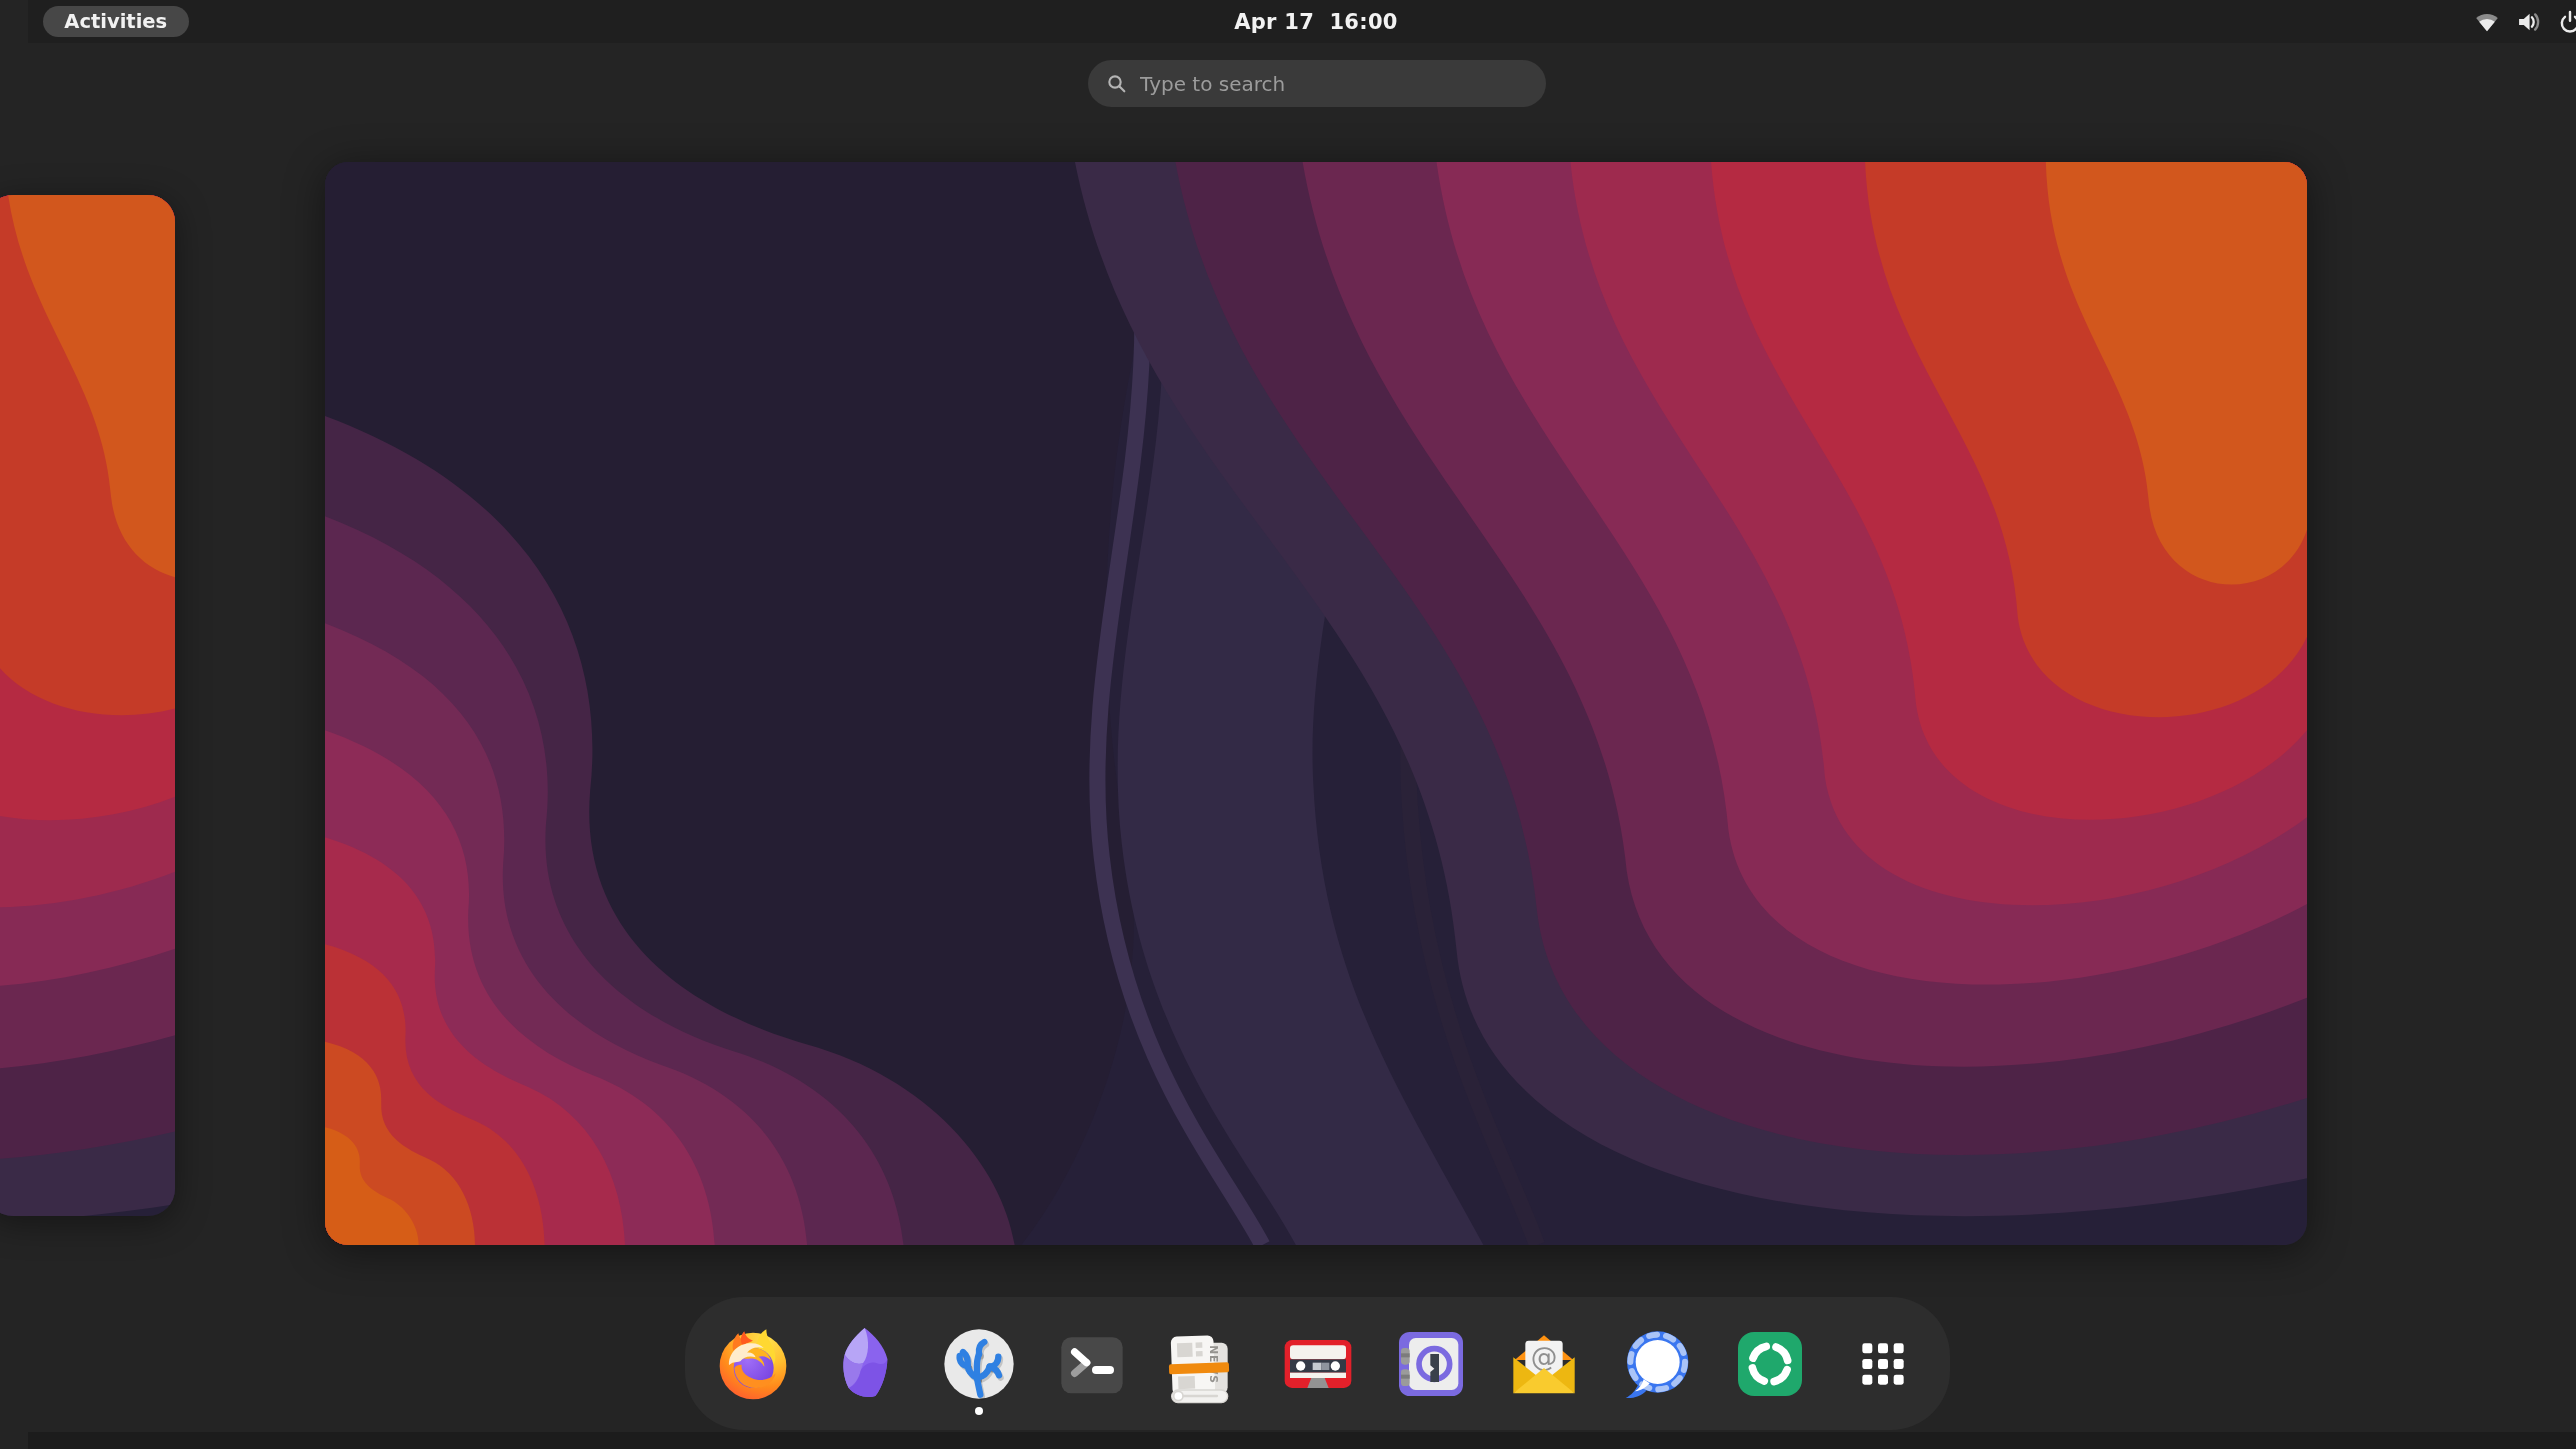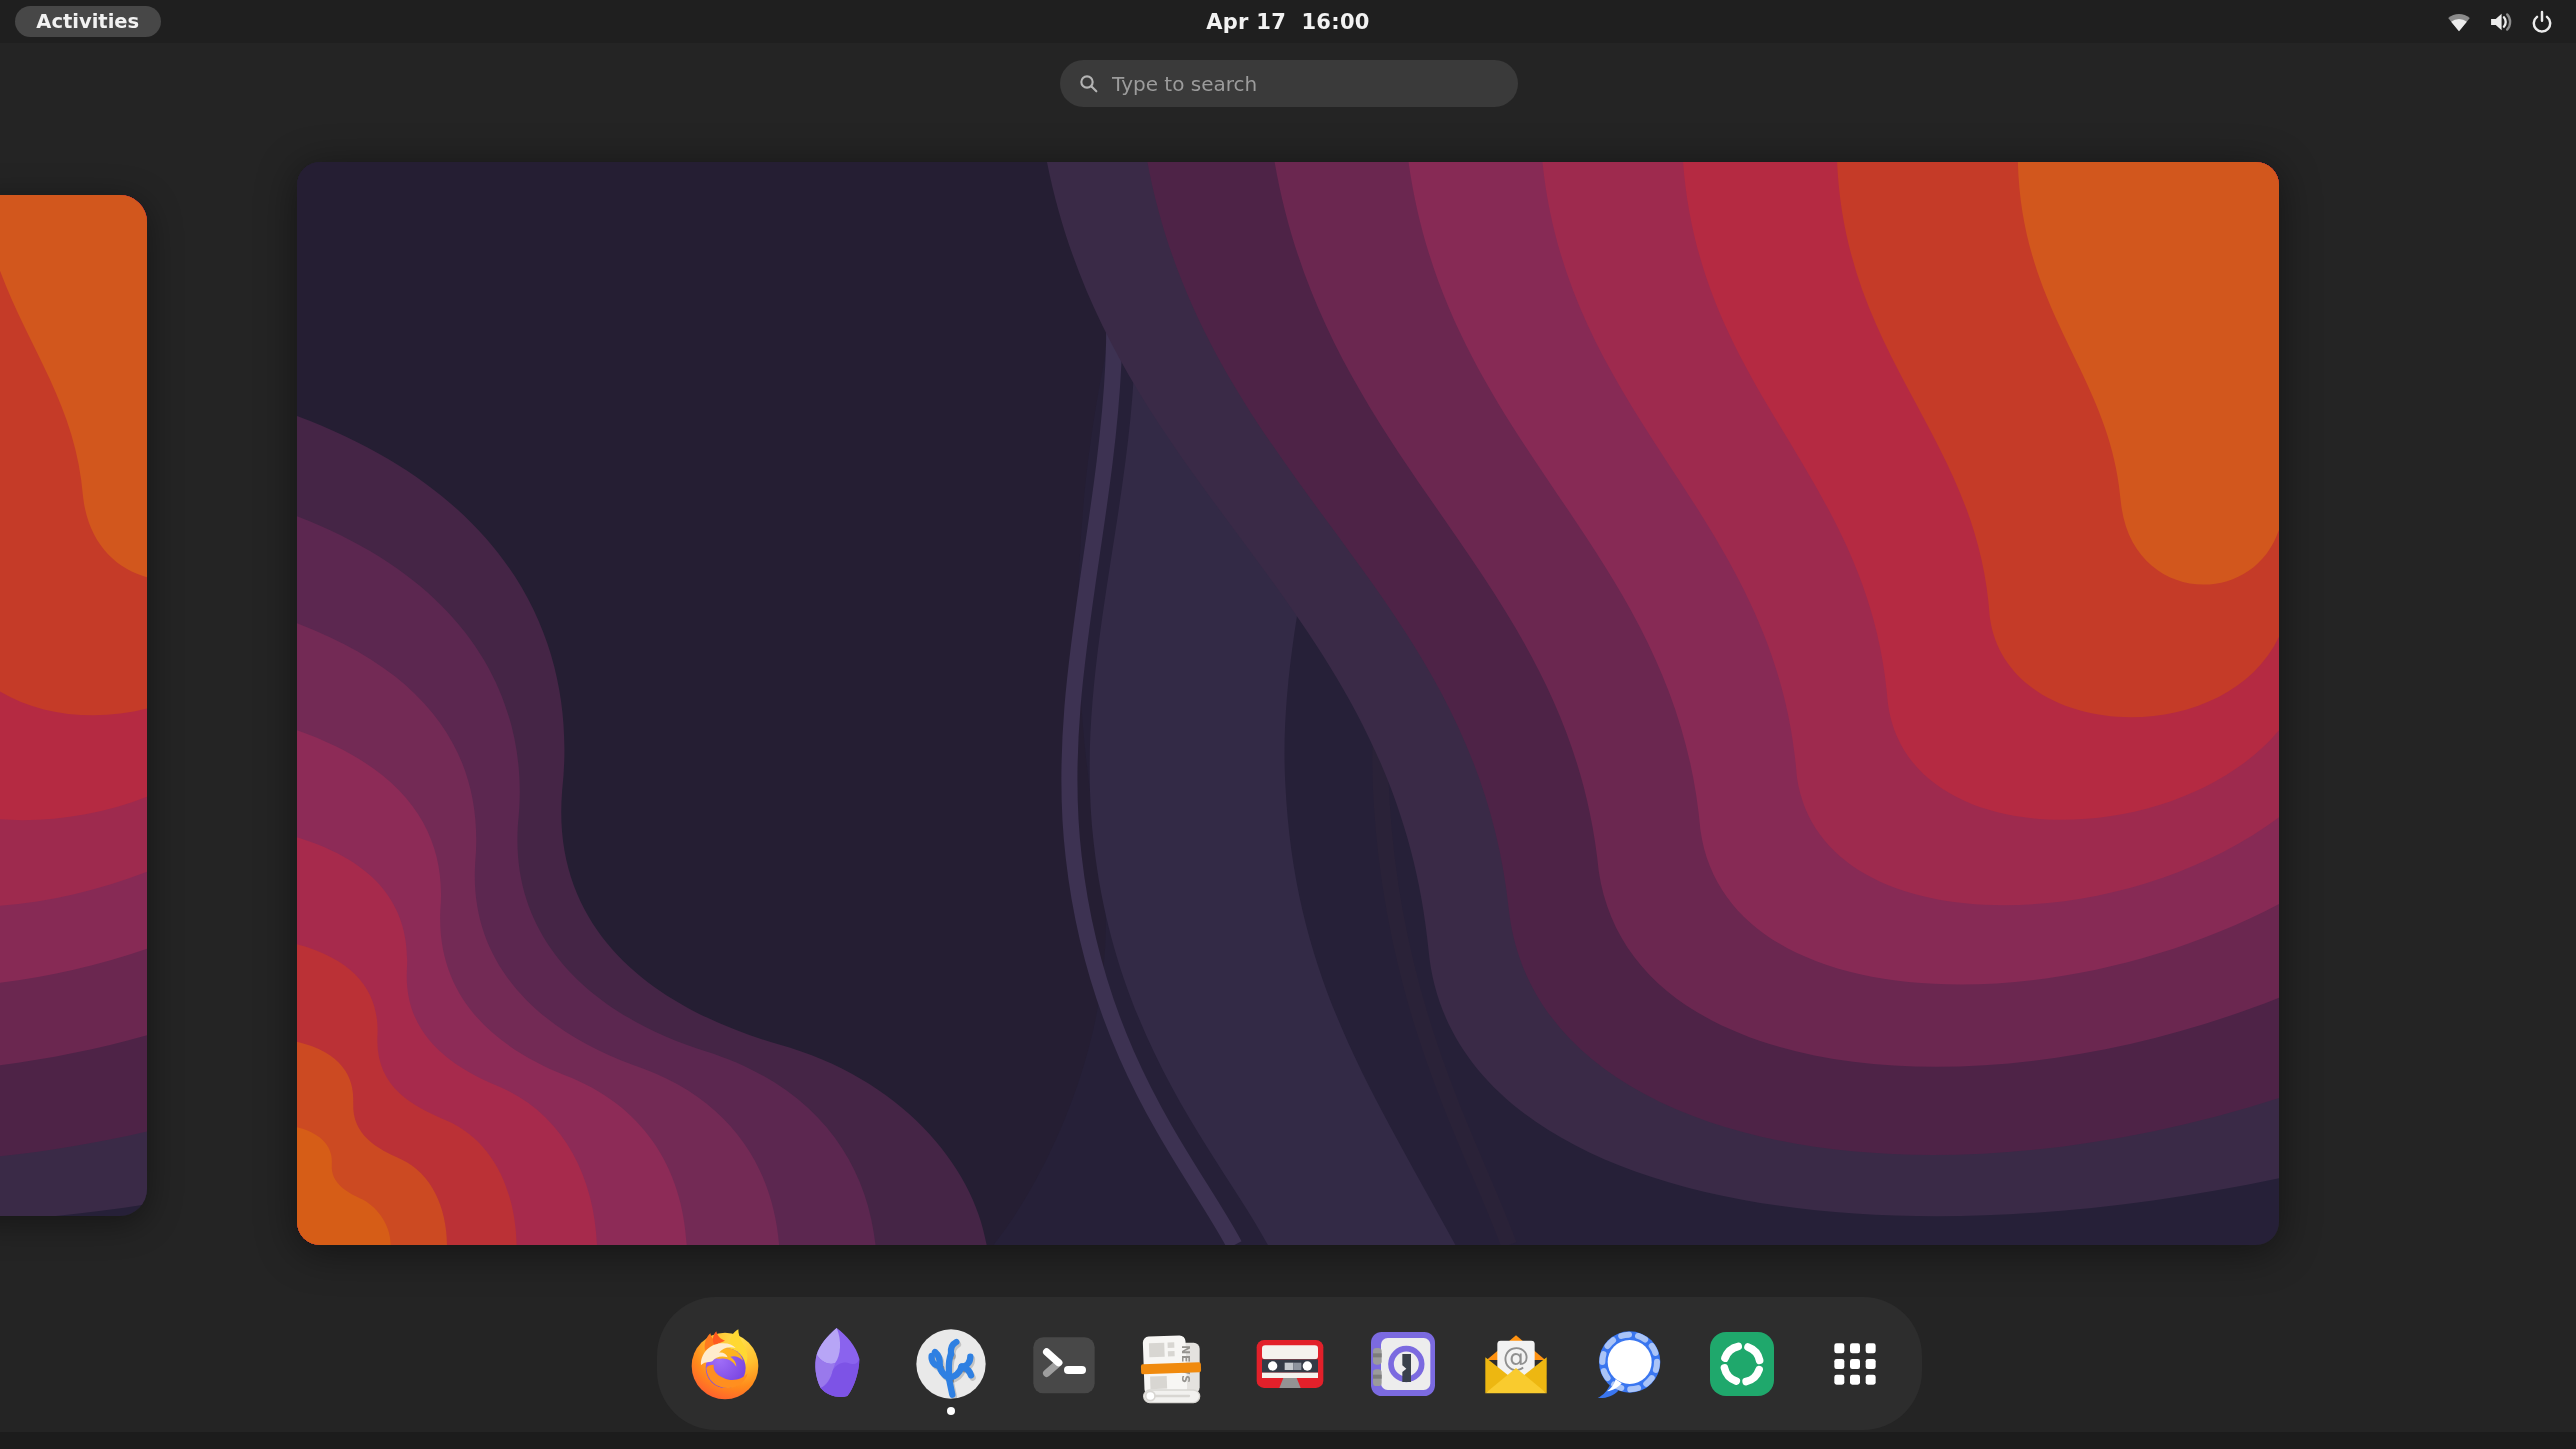--- a/index.html
+++ b/index.html
@@ -3,21 +3,21 @@
 <meta charset="utf-8">
 <style>
   :root{
     --overview-bg:#242424; --topbar-bg:#1f1f1f; --pill-bg:#474747;
     --dock-bg:#2d2d2d; --search-bg:#3a3a3a; --text-bright:#f2f2f2;
     --text-muted:#9c9c9c; --icon-dim:#8b8b8b; --bottom-strip:#1c1c1c;
   }
   *{margin:0;padding:0;box-sizing:border-box;border:none;outline:none;}
   html,body{width:2576px;height:1449px;overflow:hidden;background:var(--overview-bg);
     font-family:"DejaVu Sans","Liberation Sans",sans-serif;}
-  .stage{position:absolute;inset:0;width:2204px;height:1449px;background:var(--overview-bg);}
+  .stage{position:absolute;inset:0;width:2204px;height:1449px;background:var(--overview-bg);margin-left:28px;}
 
   
   .topbar{position:absolute;left:0;top:0;width:2576px;height:43px;background:var(--topbar-bg);
     display:flex;align-items:center;}
   .activities{position:absolute;left:14.8px;top:6px;height:31px;padding:0 21.5px;border-radius:15.4px;
     background:var(--pill-bg);color:var(--text-bright);font-size:19.5px;font-weight:700;
     display:flex;align-items:center;cursor:pointer;font-family:inherit;}
   .clock{position:absolute;left:0;right:0;top:0;height:43px;display:flex;align-items:center;justify-content:center;
     color:var(--text-bright);font-size:21px;font-weight:700;white-space:pre;letter-spacing:0.3px;cursor:pointer;}
   .status{position:absolute;right:20px;top:0;height:43px;display:flex;align-items:center;gap:13.4px;cursor:pointer;}

